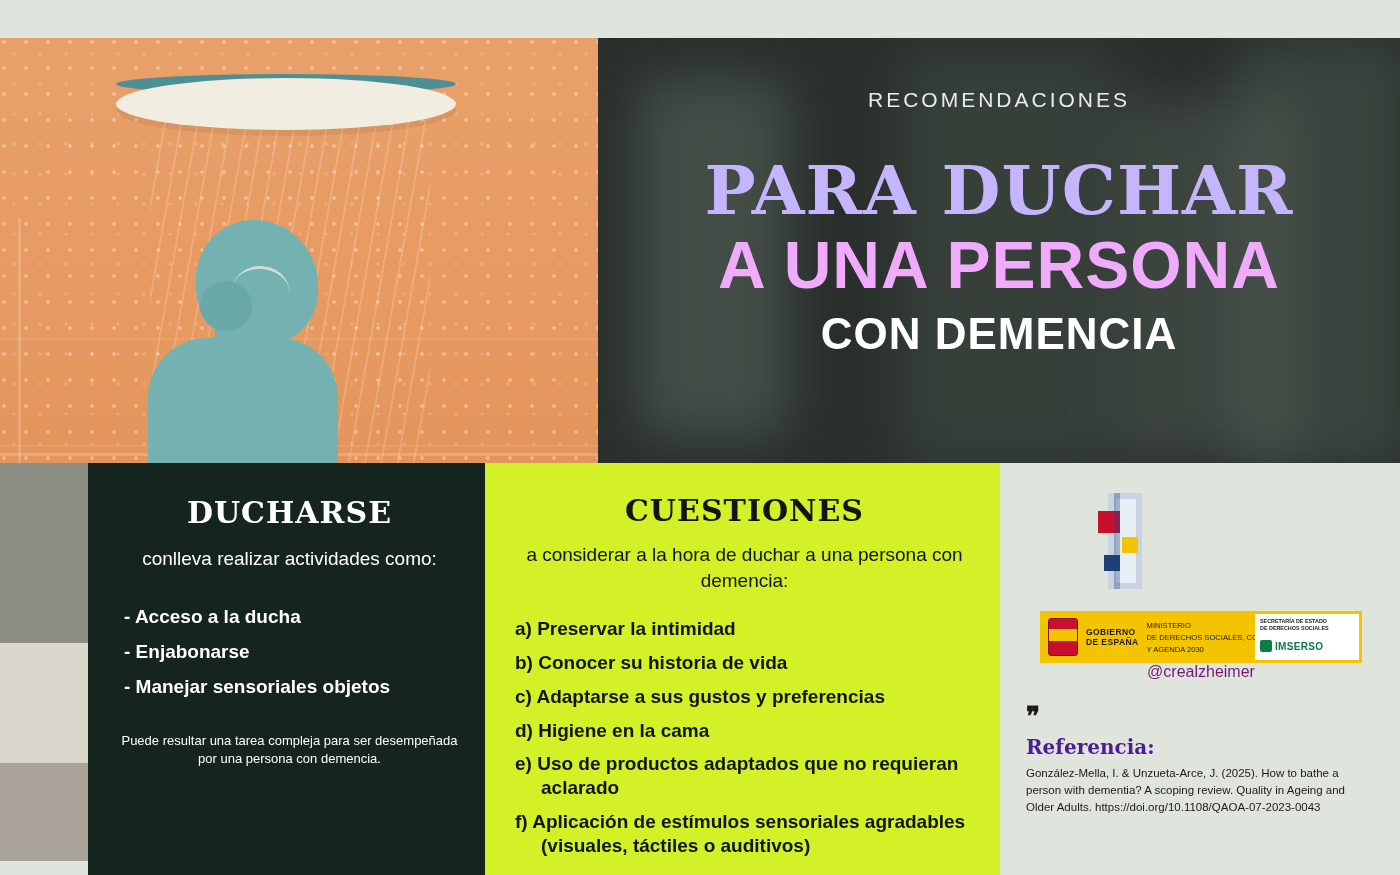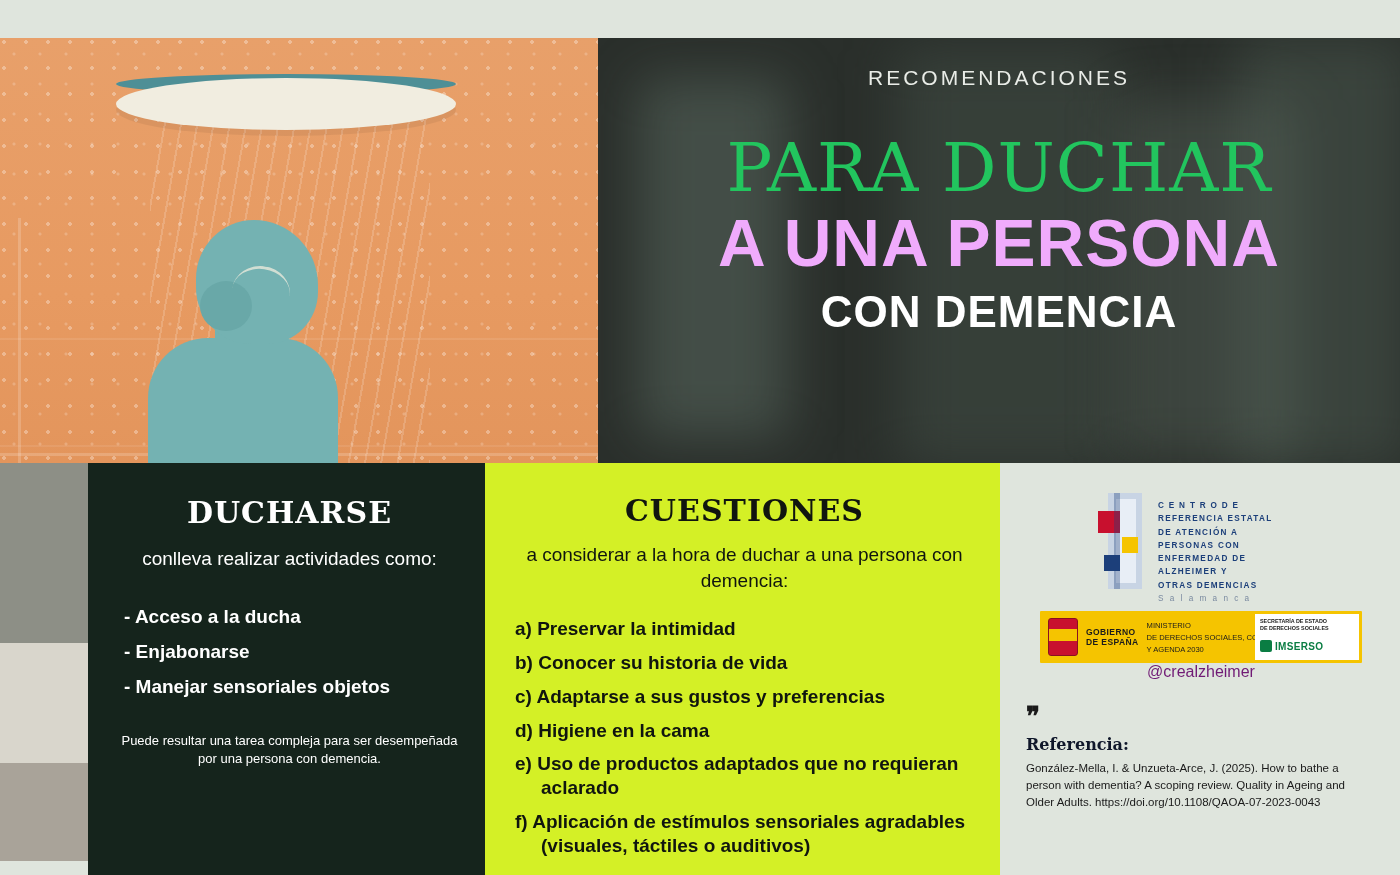--- a/index.html
+++ b/index.html
@@ -81,25 +81,25 @@
   }
   .title-panel .blur-shape {
     position: absolute; border-radius: 12px; filter: blur(26px);
   }
   .bs1 { left: 40px;  top: 40px;  width: 150px; height: 360px; background: rgba(125,150,135,.30); }
   .bs2 { left: 300px; top: 10px;  width: 220px; height: 420px; background: rgba(60,70,62,.7); }
   .bs3 { left: 520px; top: 60px;  width: 180px; height: 360px; background: rgba(150,170,155,.18); }
   .bs4 { left: 640px; top: 0px;   width: 170px; height: 430px; background: rgba(90,105,95,.35); }
   .kicker {
     position: relative; text-align: center; color: #e9ece7;
-    letter-spacing: 3px; font-size: 21px; margin-top: 28px;
+    letter-spacing: 3px; font-size: 21px; margin-top: 50px;
   }
   .title-1 {
-    position: relative; text-align: center; color: #22c55e;
-    font-family: "DejaVu Serif", serif; font-weight: 400;
+    position: relative; text-align: center; color: #c4b5fd;
+    font-family: "DejaVu Serif", serif; font-weight: 700;
     font-size: 68px; letter-spacing: 1px; margin-top: 44px; line-height: 1;
   }
   .title-2 {
     position: relative; text-align: center; color: #f0abfc;
     font-weight: 700; font-size: 66px; letter-spacing: 1px; line-height: 1.08;
     margin-top: 6px;
   }
   .title-3 {
     position: relative; text-align: center; color: #ffffff;
     font-weight: 700; font-size: 44px; letter-spacing: 1px; margin-top: 8px;
@@ -173,21 +173,21 @@
     position: absolute; right: 3px; top: 3px; width: 104px; height: 46px;
     background: #ffffff; padding: 4px 4px 0 5px;
   }
   .gov-right .r1 { font-size: 5.4px; color: #1b1b1b; line-height: 1.35; font-weight: 700; }
   .gov-right .r2 { font-size: 10px; color: #0a7d43; font-weight: 700; margin-top: 7px; letter-spacing: .3px; }
   .gov-right .r2 .sq { display:inline-block; width: 12px; height: 12px; background: #0a7d43; border-radius:2px; vertical-align:-2px; margin-right:3px;}
 
   .handle { text-align: center; font-size: 16px; color: #701a75; }
 
   .quote-mark { margin-top: 26px; font-size: 26px; color: #1a1a1a; font-weight: 700; line-height: .7; font-family: "DejaVu Serif", serif;}
-  .ref-title { font-family: "DejaVu Serif", serif; font-weight: 700; font-size: 16px; margin-top: 10px; color: #0f172a; }
+  .ref-title { font-family: "DejaVu Serif", serif; font-weight: 700; font-size: 20px; margin-top: 10px; color: #4c1d95; }
   .ref-body { font-size: 11.5px; line-height: 1.45; color: #1a1a1a; margin-top: 6px; max-width: 330px; }
 </style>
 </head>
 <body>
 
 <div class="page">
 
   <div class="top-band">
 
     <div class="hero-illustration">
@@ -255,30 +255,20 @@
 
       <div class="logo-crea">
         <svg class="crea-mark" viewBox="0 0 52 96">
           <rect x="10" y="0" width="34" height="96" fill="#c8d4e4"></rect>
           <rect x="18" y="6" width="20" height="84" fill="#e8eef6"></rect>
           <rect x="0" y="18" width="22" height="22" fill="#c8102e"></rect>
           <rect x="24" y="44" width="16" height="16" fill="#f5c400"></rect>
           <rect x="6" y="62" width="16" height="16" fill="#1c3f7a"></rect>
           <rect x="16" y="0" width="6" height="96" fill="#1c3f7a" opacity=".35"></rect>
         </svg>
-        <div class="crea-text">
-          <div>C E N T R O   D E</div>
-          <div>REFERENCIA ESTATAL</div>
-          <div>DE ATENCIÓN A</div>
-          <div>PERSONAS CON</div>
-          <div>ENFERMEDAD DE</div>
-          <div>ALZHEIMER Y</div>
-          <div>OTRAS DEMENCIAS</div>
-          <div class="city">S a l a m a n c a</div>
-        </div>
       </div>
 
       <div class="gov-bar">
         <div class="gov-shield"></div>
         <div class="gov-txt">
           <div class="g1">GOBIERNO</div>
           <div class="g1">DE ESPAÑA</div>
         </div>
         <div class="gov-txt">
           <div class="g2">MINISTERIO</div>

